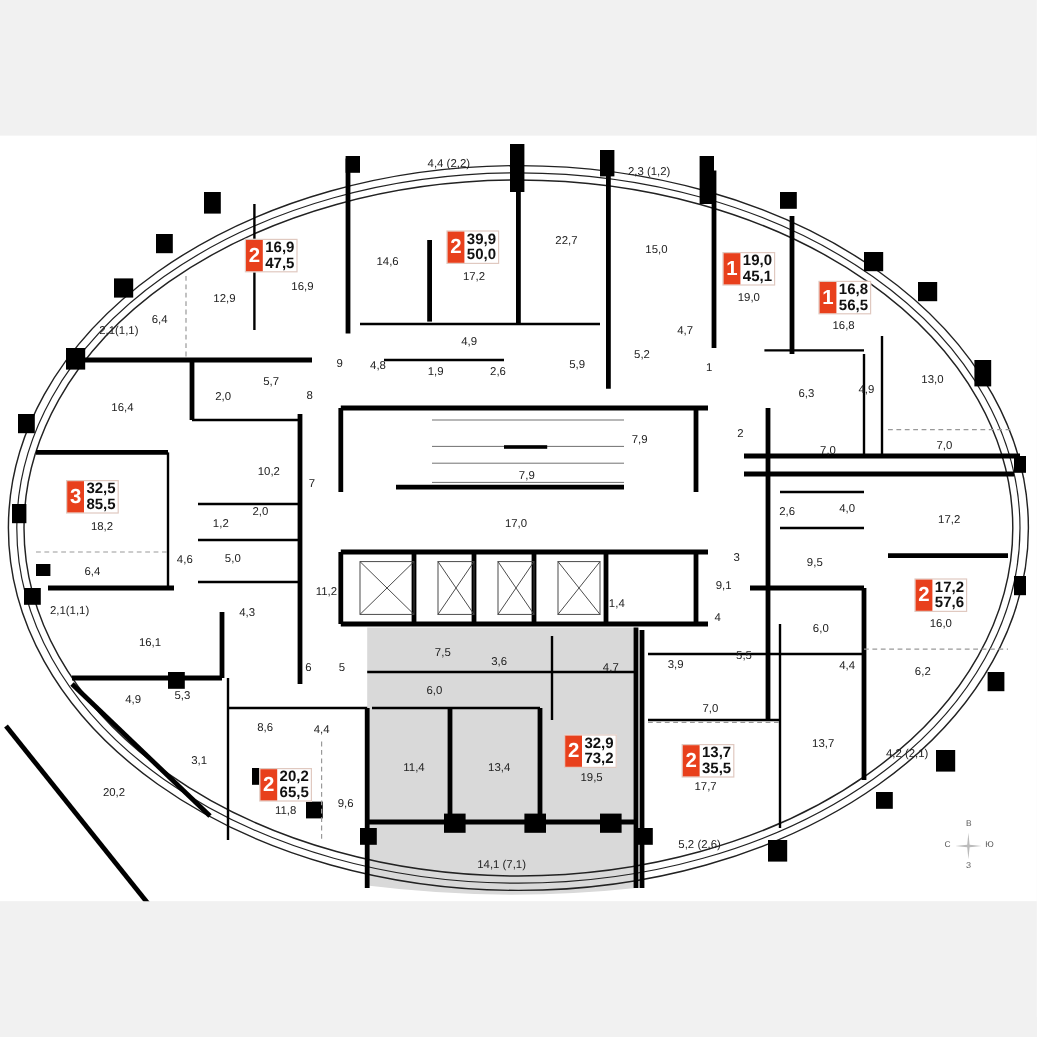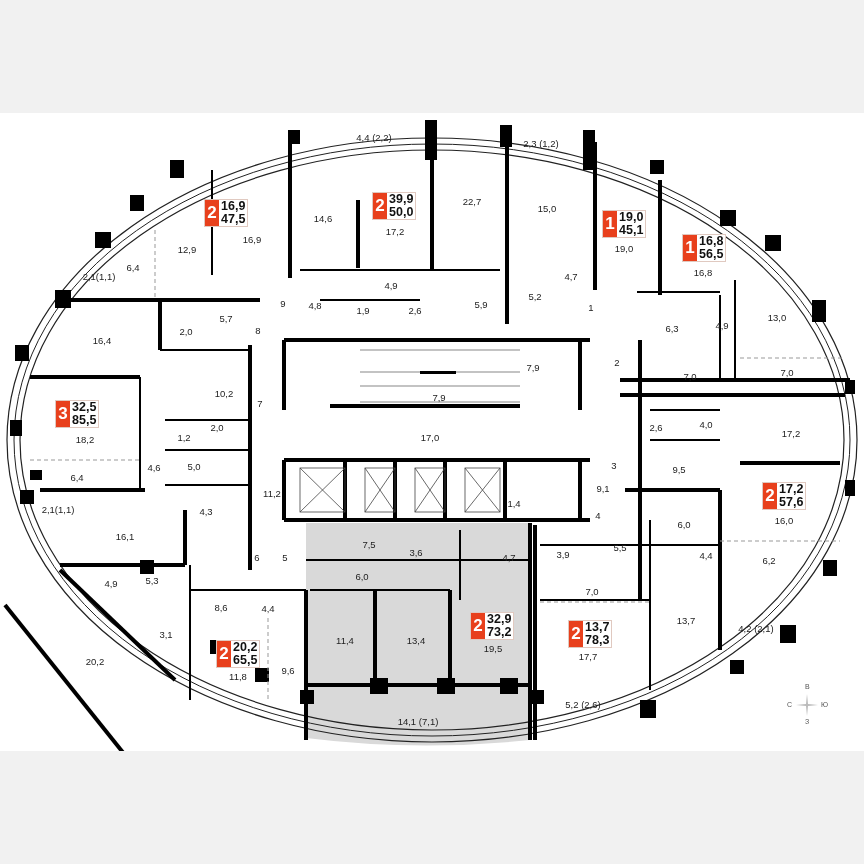--- a/index.html
+++ b/index.html
@@ -297,21 +297,21 @@
         <div class="rooms" style="background: rgb(232, 64, 28);">2</div>
         <div class="areas">
           <span>32,9</span>
           <span>73,2</span>
         </div>
       </div>
       <div class="badge" style="left: 568px; top: 507px;">
         <div class="rooms" style="background: rgb(232, 64, 28);">2</div>
         <div class="areas">
           <span>13,7</span>
-          <span>78,3</span>
+          <span>35,5</span>
         </div>
       </div>
     </div>
 </div>
 
 <div class="compass">
   <svg width="30" height="30" style="position:absolute;left:0;top:0">
     <path d="M15 4 L16 14 L26 15 L16 16 L15 26 L14 16 L4 15 L14 14 Z" fill="#bbb"></path>
   </svg>
   <span style="left:13px;top:-7px">В</span>

